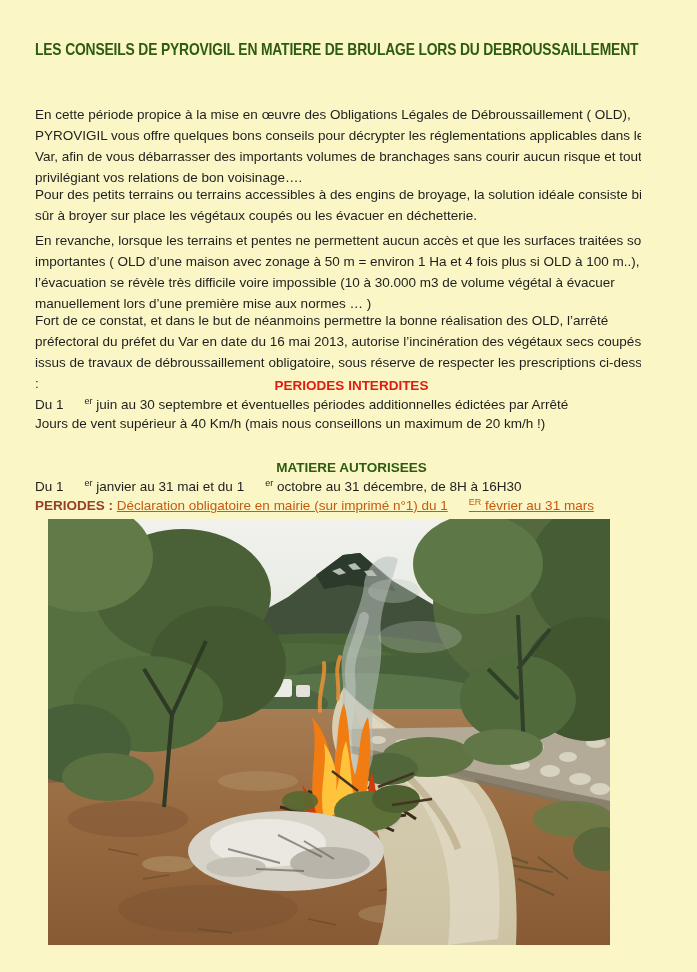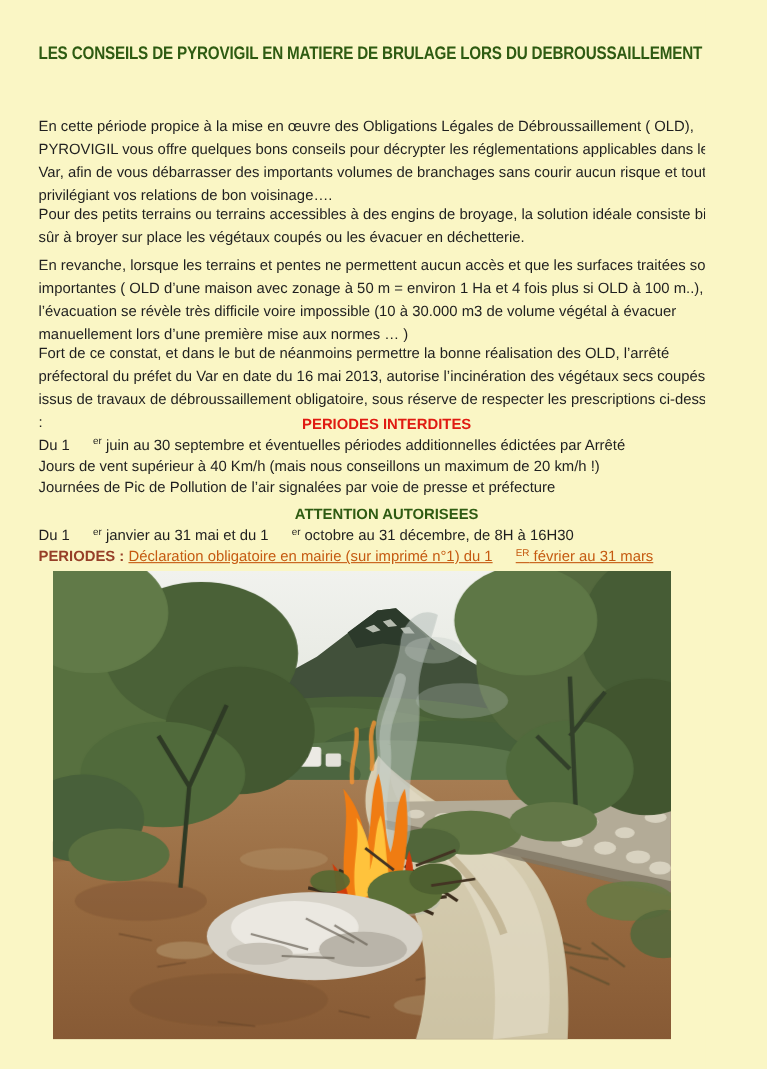--- a/index.html
+++ b/index.html
@@ -44,25 +44,24 @@
 
   <p class="para" style="top:170px">Pour des petits terrains ou terrains accessibles à des engins de broyage, la solution idéale consiste bien sûr à broyer sur place les végétaux coupés ou les évacuer en déchetterie.</p>
   <p class="para" style="top:90px">En cette période propice à la mise en œuvre des Obligations Légales de Débroussaillement ( OLD), PYROVIGIL vous offre quelques bons conseils pour décrypter les réglementations applicables dans le Var,  afin de vous débarrasser des importants volumes de branchages sans courir aucun risque et tout en privilégiant vos relations de bon voisinage….</p>
   <p class="para" style="top:216px">En revanche, lorsque les terrains et pentes ne permettent aucun accès et que les surfaces traitées sont importantes ( OLD d’une maison avec zonage à 50 m = environ 1 Ha et 4 fois plus si OLD à 100 m..), l’évacuation se révèle très difficile voire impossible (10 à 30.000 m3 de volume végétal à évacuer manuellement lors d’une première mise aux normes … )</p>
   <p class="para" style="top:296px">Fort de ce constat, et dans le but de néanmoins permettre la bonne réalisation des OLD, l’arrêté préfectoral du préfet du Var en date du 16 mai 2013, autorise l’incinération des végétaux secs coupés issus de travaux de débroussaillement obligatoire, sous réserve de respecter les prescriptions ci-dessous :</p>
 
   <div class="rules" style="top:376px">
     <div class="heading heading-red">PERIODES INTERDITES</div>
     <div>Du 1<sup>er</sup> juin au 30 septembre et éventuelles périodes additionnelles édictées par Arrêté</div>
     <div>Jours de vent supérieur à 40 Km/h (mais nous conseillons un maximum de 20 km/h !)</div>
-    <div>Journées de Pic de Pollution de l’air signalées par voie de presse et préfecture</div>
   </div>
 
   <div class="rules" style="top:458px">
-    <div class="heading heading-green">ATTENTION AUTORISEES</div>
+    <div class="heading heading-green">MATIERE AUTORISEES</div>
     <div>Du 1<sup>er</sup> janvier au 31 mai et du 1<sup>er</sup> octobre au 31 décembre, de 8H à 16H30</div>
     <div>
       <span class="attention-label">PERIODES :</span>
       <span> </span>
       <span class="attention-link">Déclaration obligatoire en mairie (sur imprimé n°1) du 1<sup>ER</sup> février au 31 mars</span>
     </div>
   </div>
 
   <div class="photo">
     <svg width="562" height="426" viewBox="0 0 562 426" xmlns="http://www.w3.org/2000/svg">

